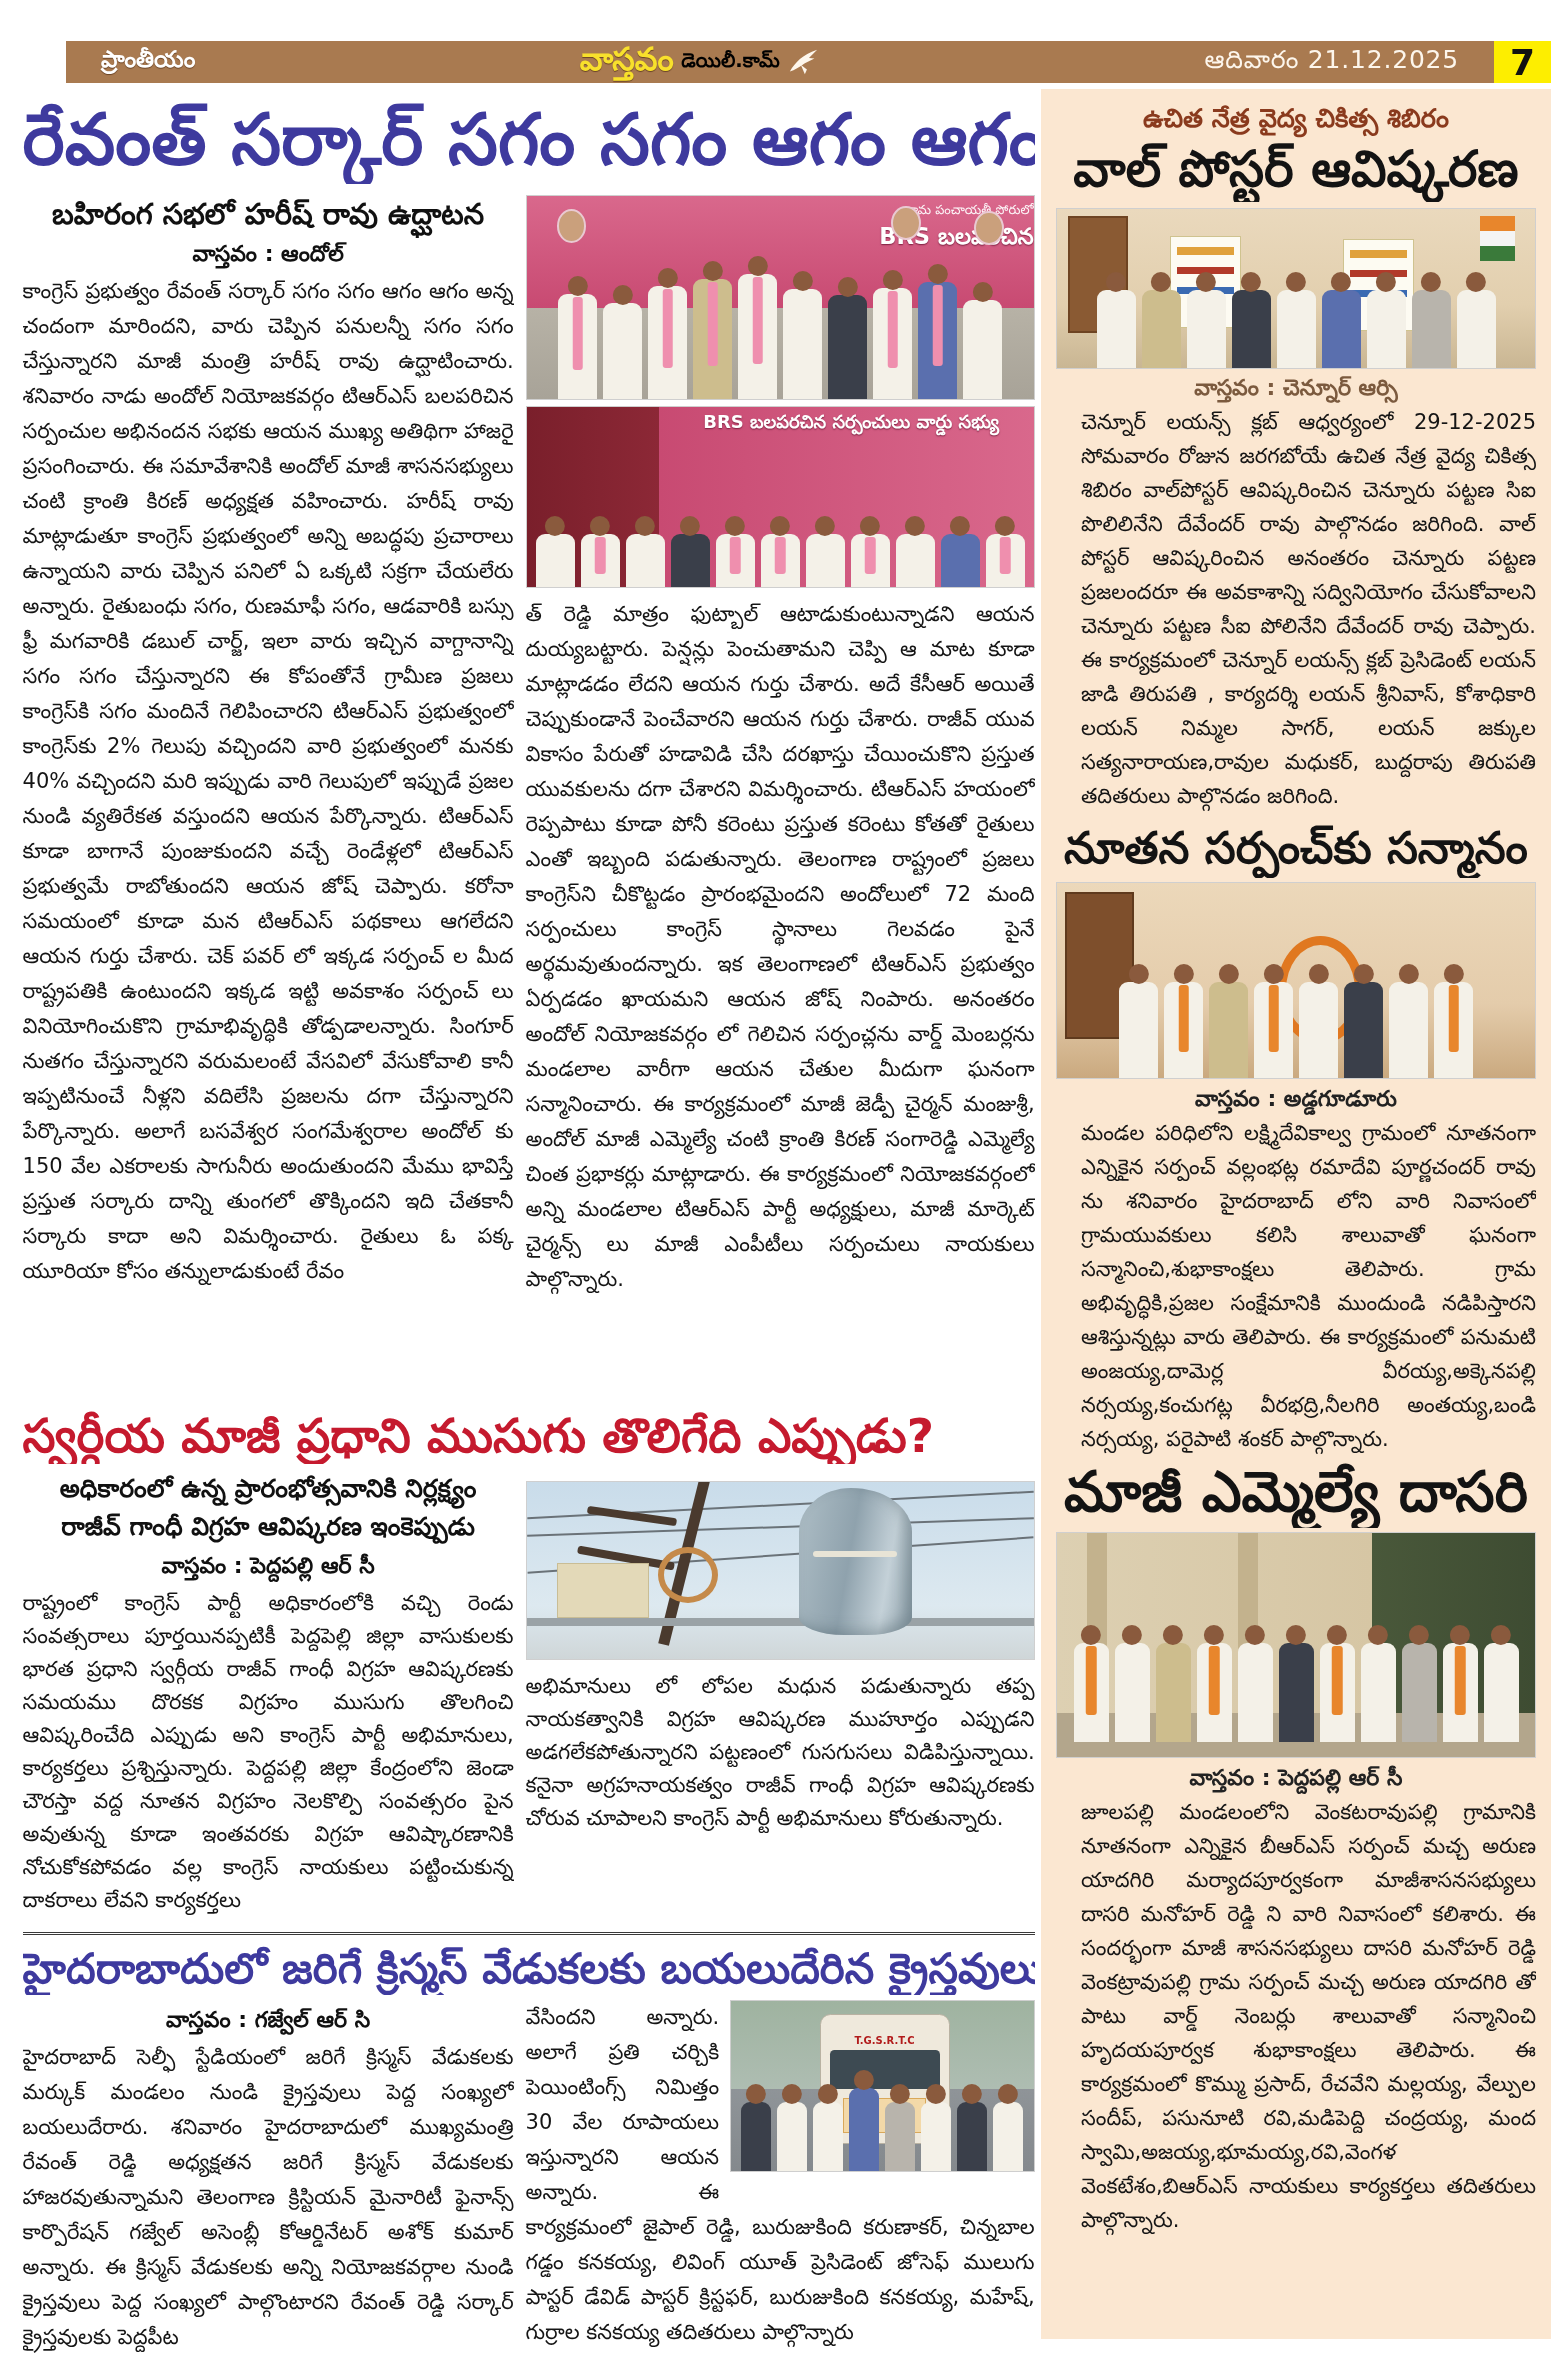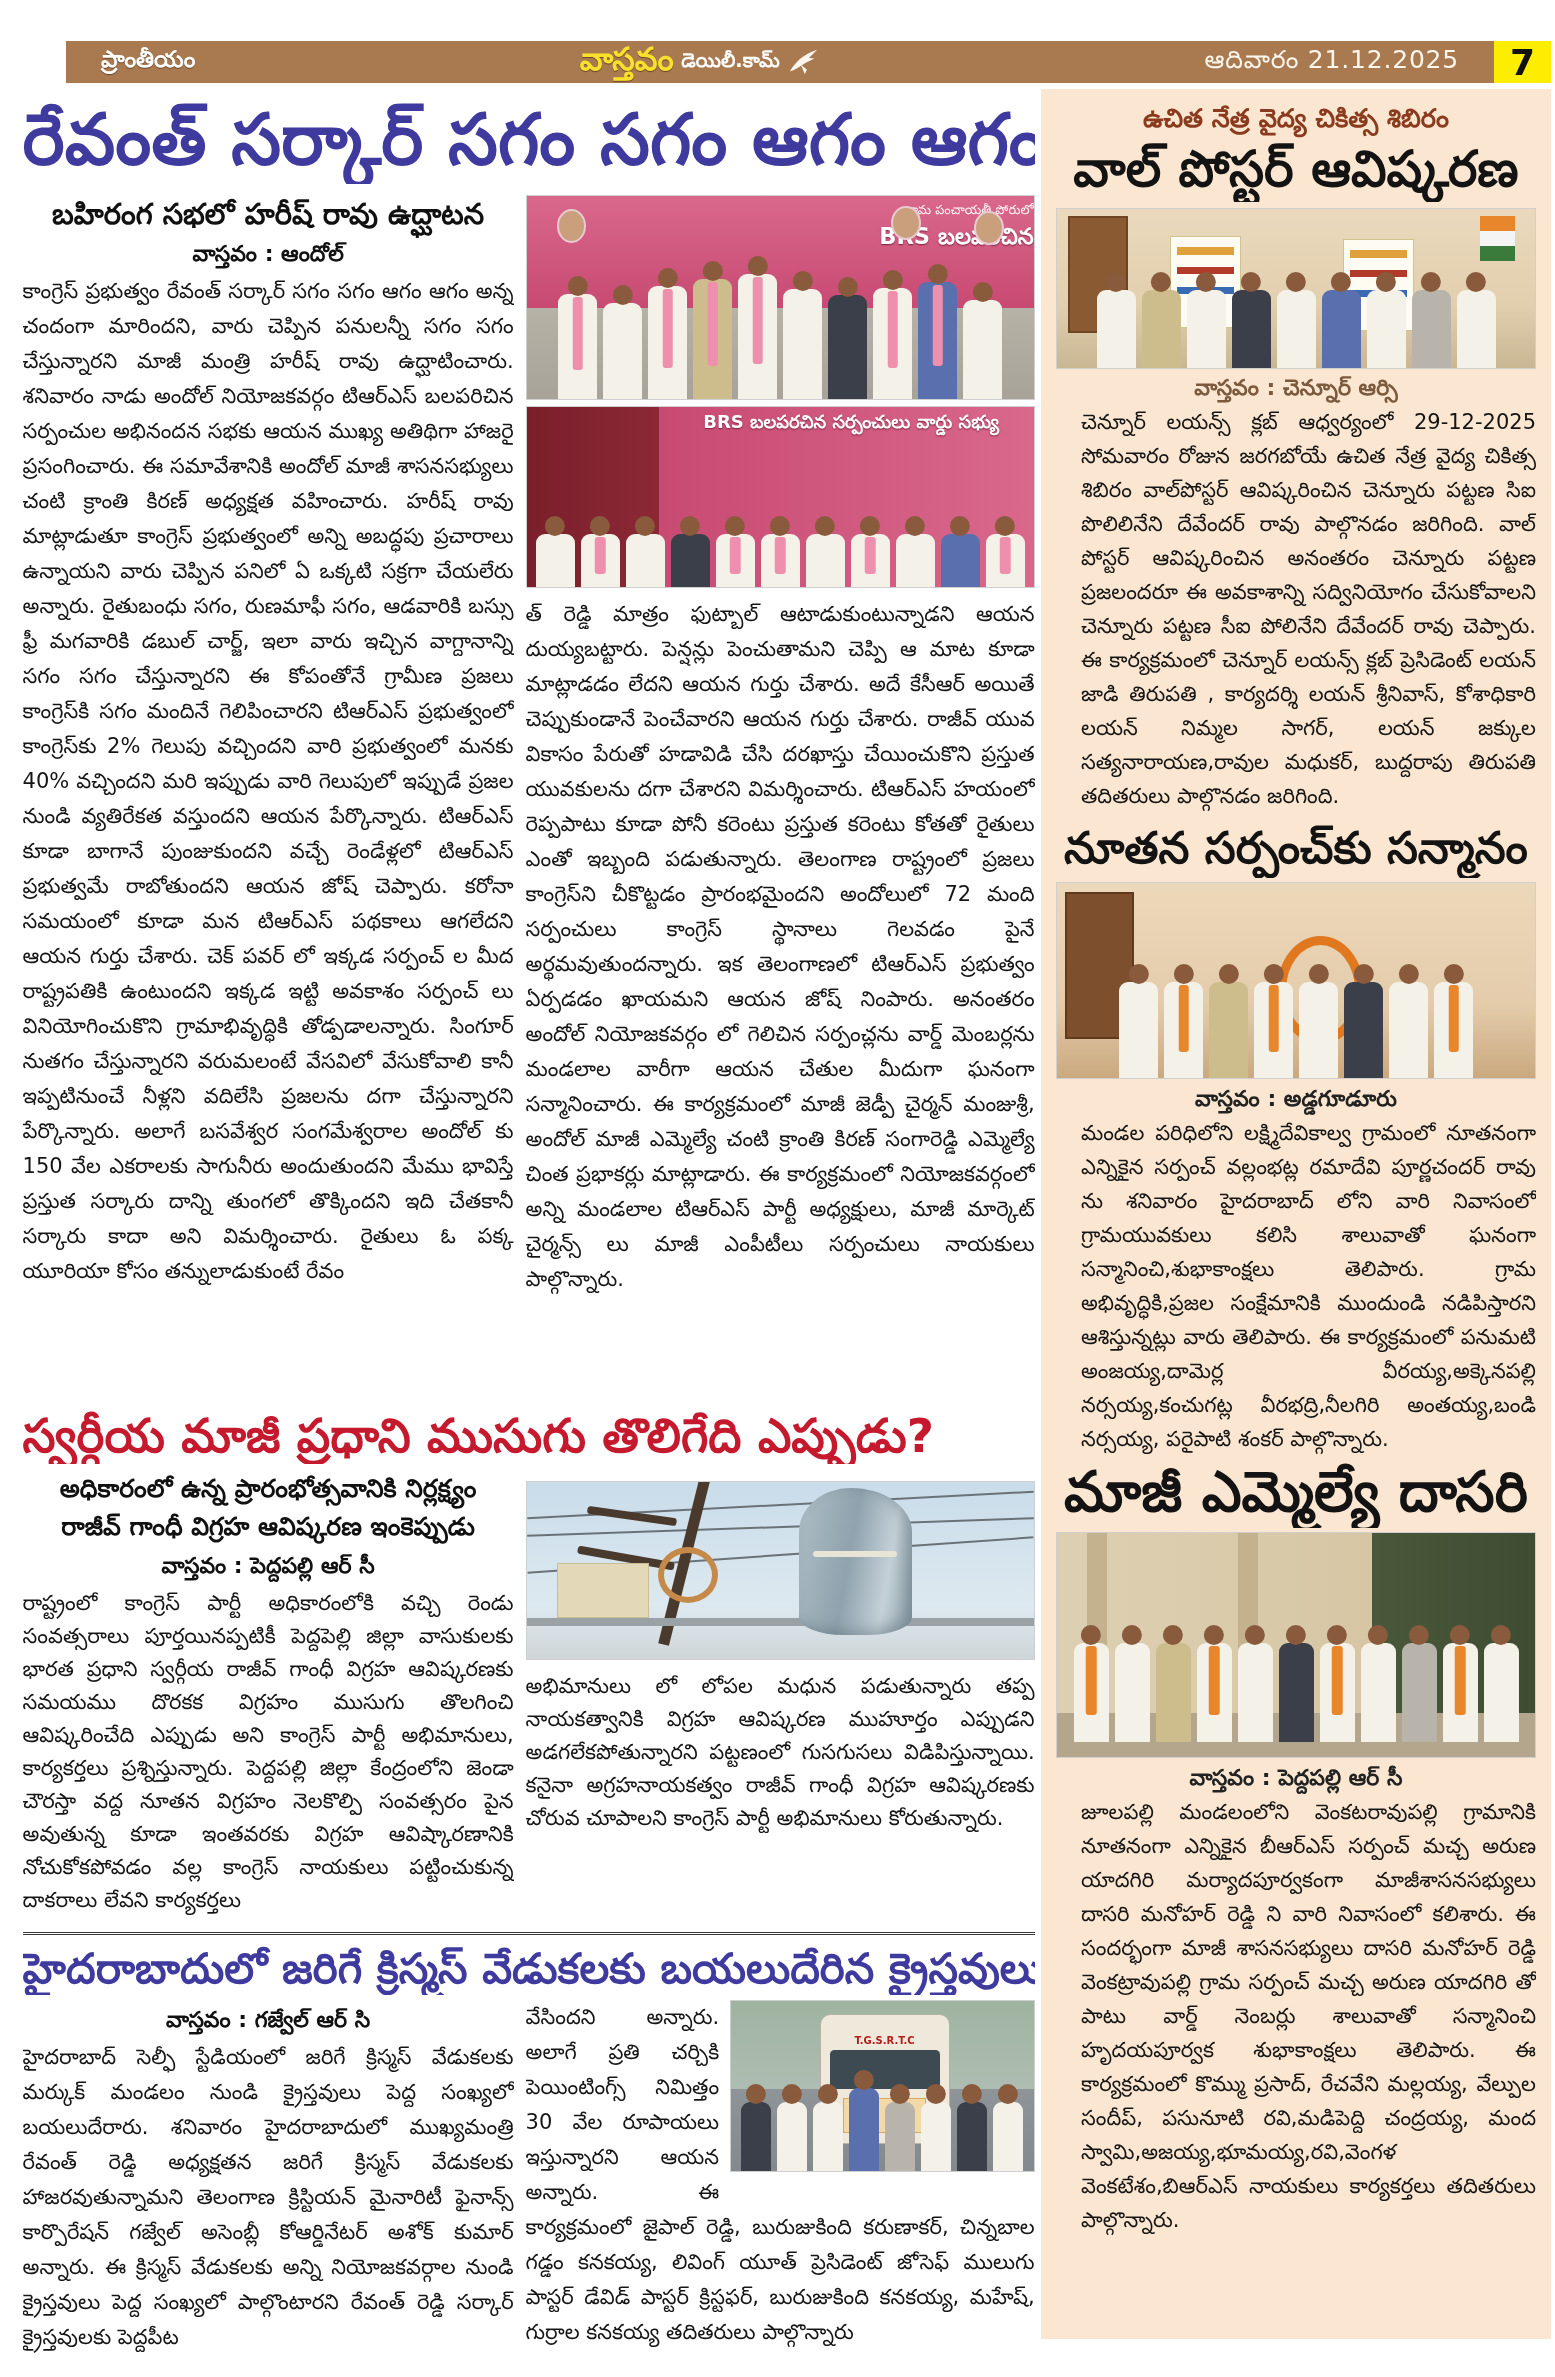--- a/index.html
+++ b/index.html
@@ -6,21 +6,21 @@
   body{
     width:1555px;height:2377px;position:relative;background:#ffffff;
     font-family:"DejaVu Sans", sans-serif;color:#111;overflow:hidden;
   }
   
   .header{position:absolute;left:66px;top:41px;width:1485px;height:42px;display:flex;}
   .header-bar{flex:1;background:#a97a50;display:flex;align-items:center;justify-content:space-between;padding:0 35px;}
   .section-label{color:#fff;font-size:23px;font-weight:bold;text-shadow:0 0.8px 0.8px #6b4426;}
   .masthead{display:flex;align-items:center;gap:7.5px;}
   .masthead-main{color:#f8e02c;font-size:32px;font-weight:bold;text-shadow:0 0.8px 0.8px #6b4426;}
-  .masthead-suffix{color:#ffffff;font-size:19.6px;font-weight:bold;}
+  .masthead-suffix{color:#000000;font-size:19.6px;font-weight:bold;}
   .bird{width:33px;height:30px;}
   .dateline{color:#fdf6ec;font-size:25px;letter-spacing:0.8px;}
   .pagenum{width:57px;background:#fdee00;display:flex;align-items:center;justify-content:center;
     font-size:36px;font-weight:bold;color:#111;}
   
   .left-region{position:absolute;left:22.6px;top:95px;width:1012px;}
   .hl-blue{color:#3e3a9e;font-weight:bold;text-align:center;white-space:nowrap;overflow:hidden;}
   .a1-headline{font-size:71px;line-height:89px;margin-bottom:10.5px;}
   .row{display:flex;gap:12px;}
   .col1{width:491px;flex:none;overflow:hidden;}

